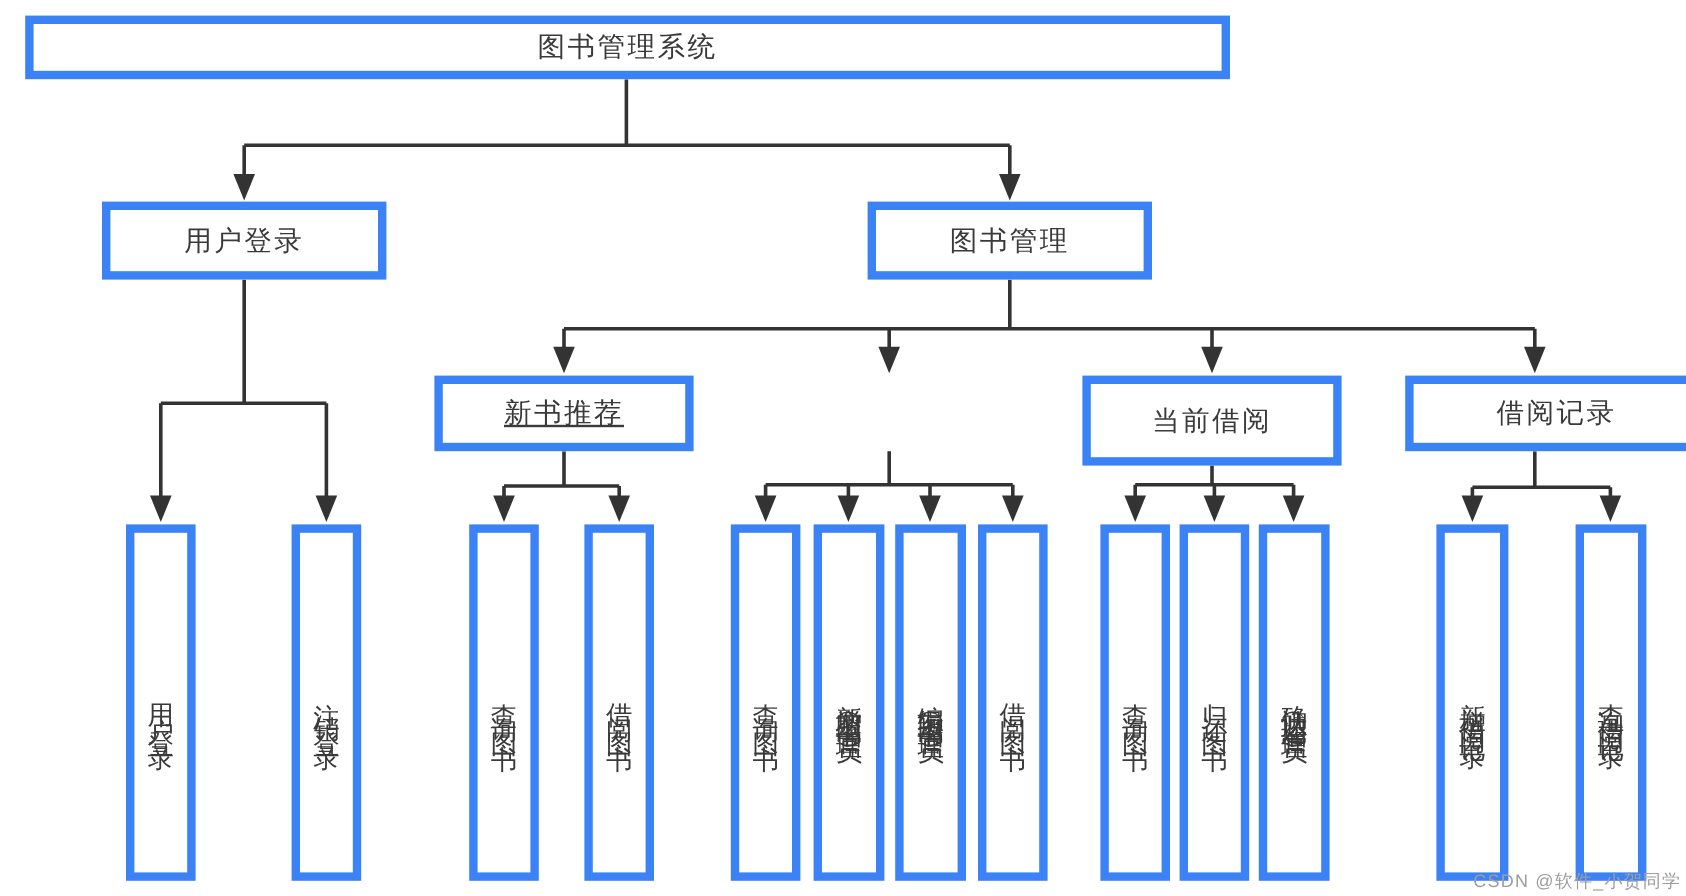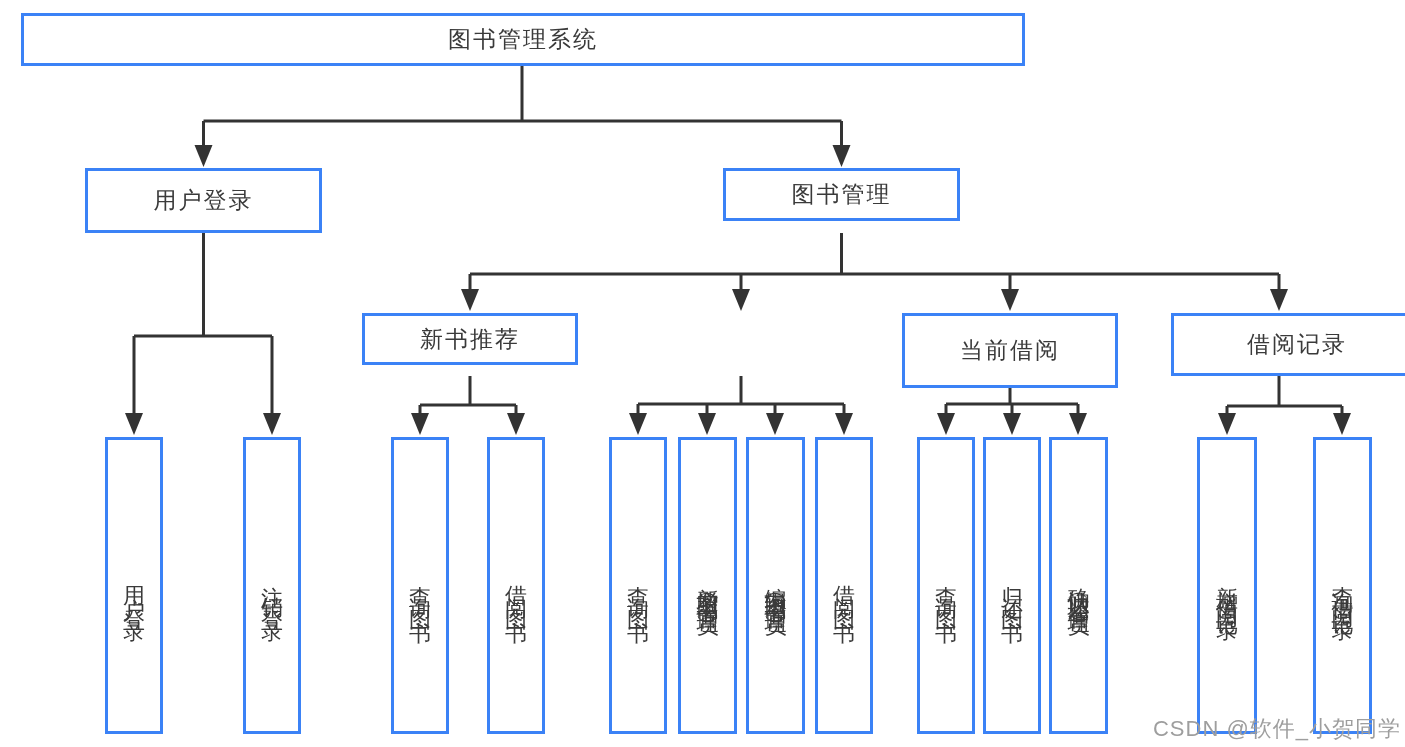--- a/index.html
+++ b/index.html
@@ -12,42 +12,42 @@
     overflow: hidden;
   }
   .wires {
     position: absolute;
     left: 0; top: 0;
     width: 1405px; height: 747px;
   }
   .node {
     position: absolute;
     box-sizing: border-box;
-    border: 3px solid #3b82f6;
+    border: 7px solid #3b82f6;
     background: #ffffff;
     display: flex;
     align-items: center;
     justify-content: center;
     color: #3a3a3a;
   }
   .h-node { font-size: 23px; letter-spacing: 2px; }
   .leaf { width: 58px; top: 437px; height: 297px; }
   .leaf span {
     writing-mode: vertical-rl;
     font-size: 22px;
     color: #3a3a3a;
   }
   .ls-lg span { letter-spacing: 12px; margin-bottom: -12px; }
   .ls-md span { letter-spacing: 7px; margin-bottom: -7px; }
   .ls-sm span { letter-spacing: 4px; margin-bottom: -4px; }
   .watermark {
     position: absolute;
     right: 4px;
     bottom: 3px;
-    font-size: 22px;
+    font-size: 15px;
     color: #9e9e9e;
     letter-spacing: 1px;
     z-index: 5;
     white-space: nowrap;
   }
 </style>
 </head>
 <body>
 
 <div class="stage">
@@ -92,25 +92,25 @@
     </g>
   </svg>
 
   <div class="node h-node" style="left:21px; top:13px; width:1004px; height:53px;">
     <span>图书管理系统</span>
   </div>
 
   <div class="node h-node" style="left:85px; top:168px; width:237px; height:65px;">
     <span>用户登录</span>
   </div>
-  <div class="node h-node" style="left:723px; top:168px; width:237px; height:53px;">
+  <div class="node h-node" style="left:723px; top:168px; width:237px; height:65px;">
     <span>图书管理</span>
   </div>
 
-  <div class="node h-node" style="left:362px; top:313px; width:216px; height:52px;">
+  <div class="node h-node" style="left:362px; top:313px; width:216px; height:63px;text-decoration:underline;">
     <span>新书推荐</span>
   </div>
   <div class="node h-node" style="left:902px; top:313px; width:216px; height:75px;">
     <span>当前借阅</span>
   </div>
   <div class="node h-node" style="left:1171px; top:313px; width:252px; height:63px;">
     <span>借阅记录</span>
   </div>
 
   <div class="node leaf ls-lg" style="left:105px;">

